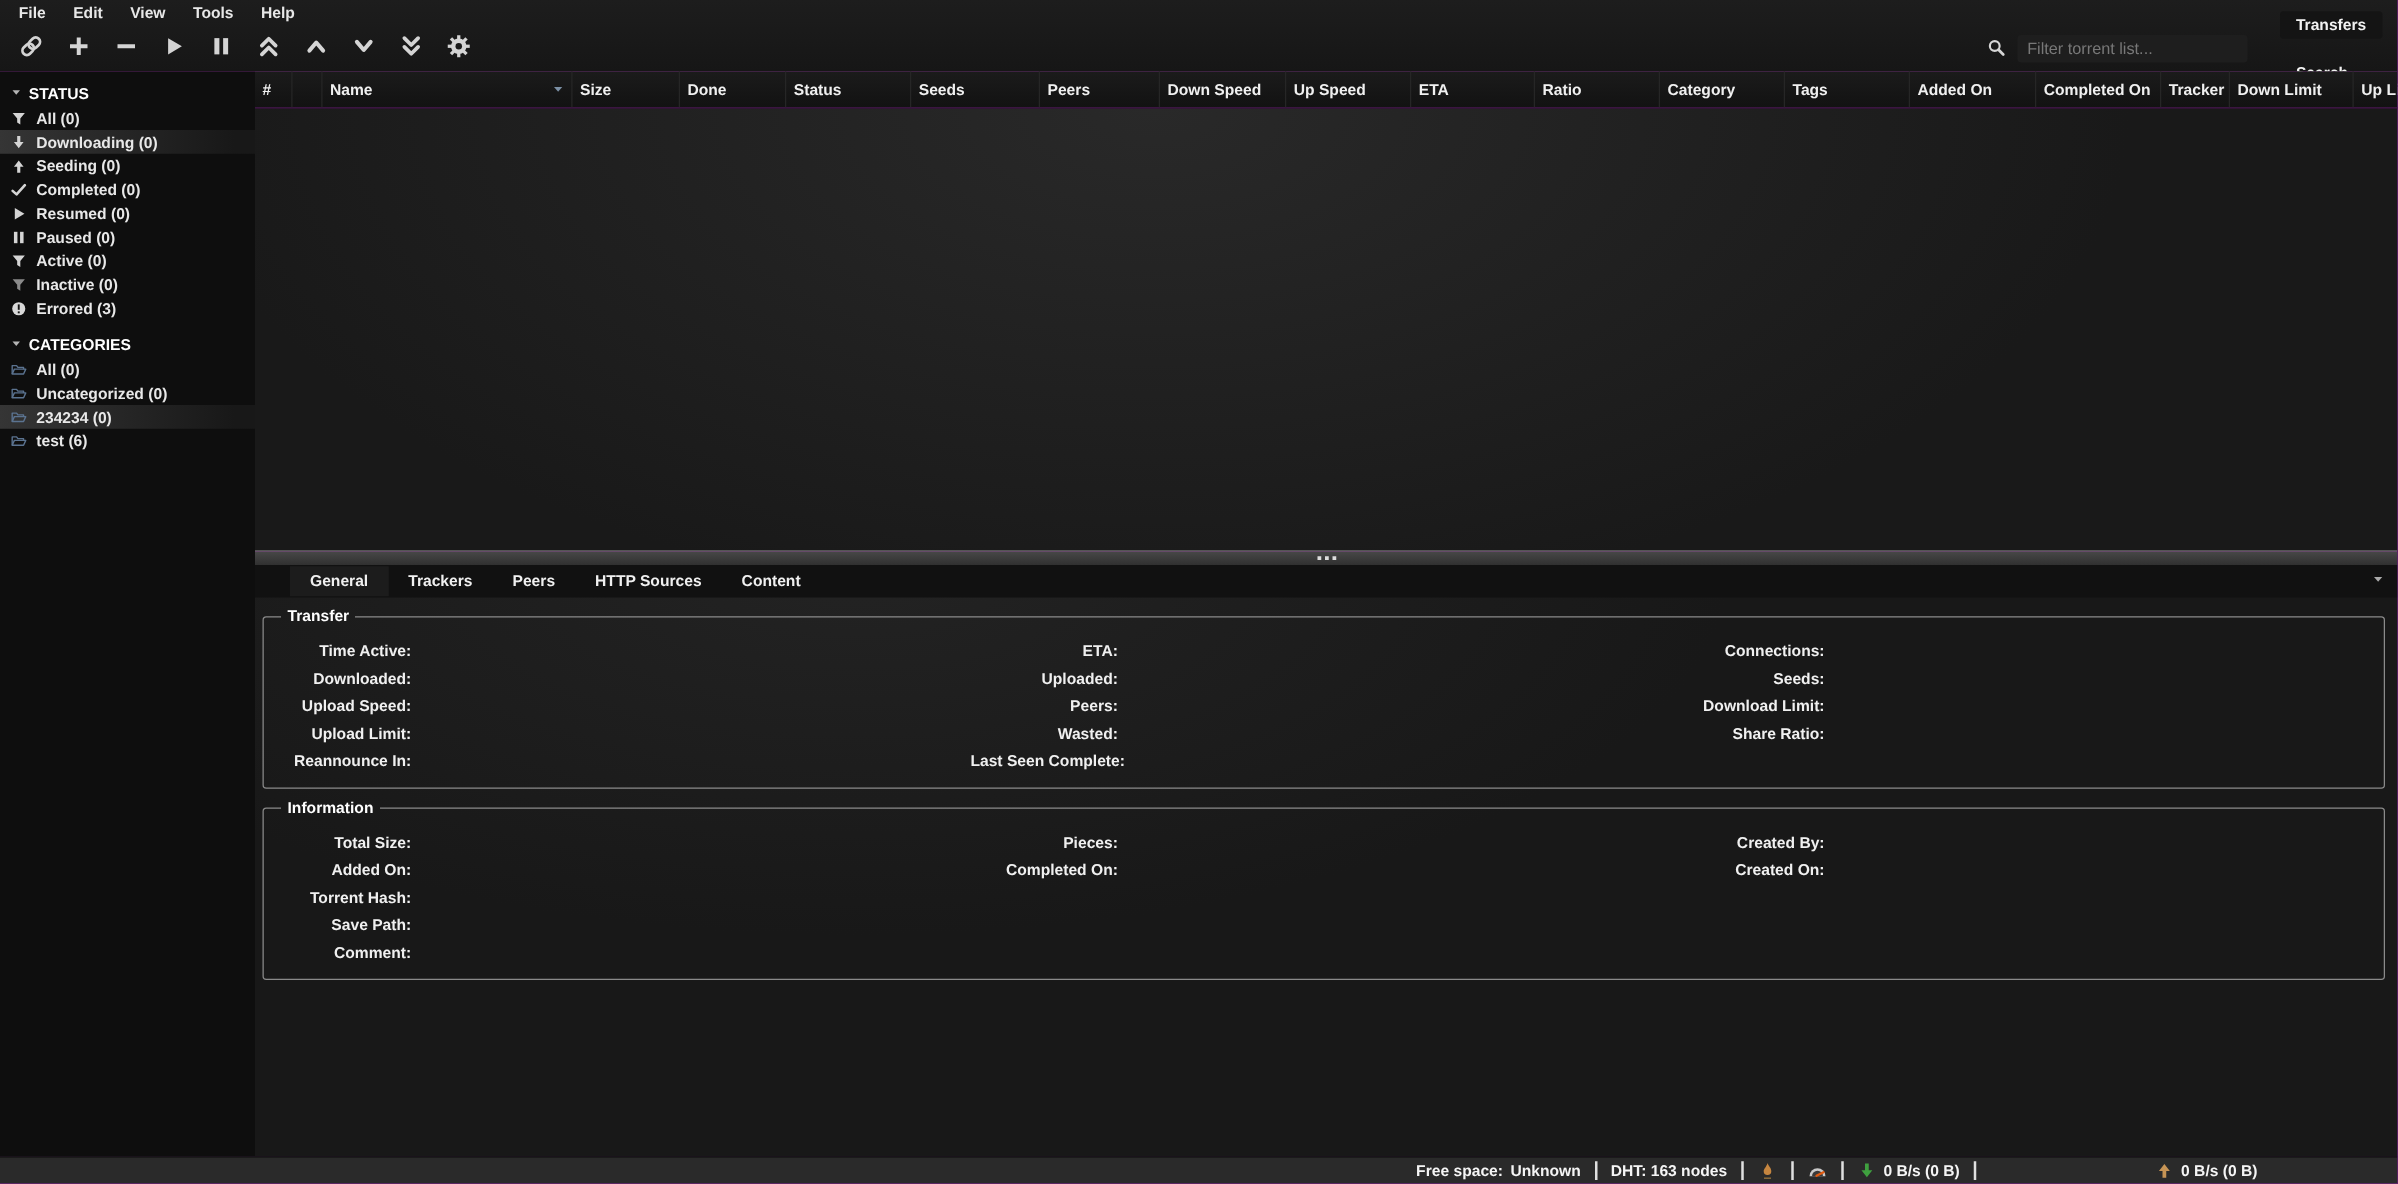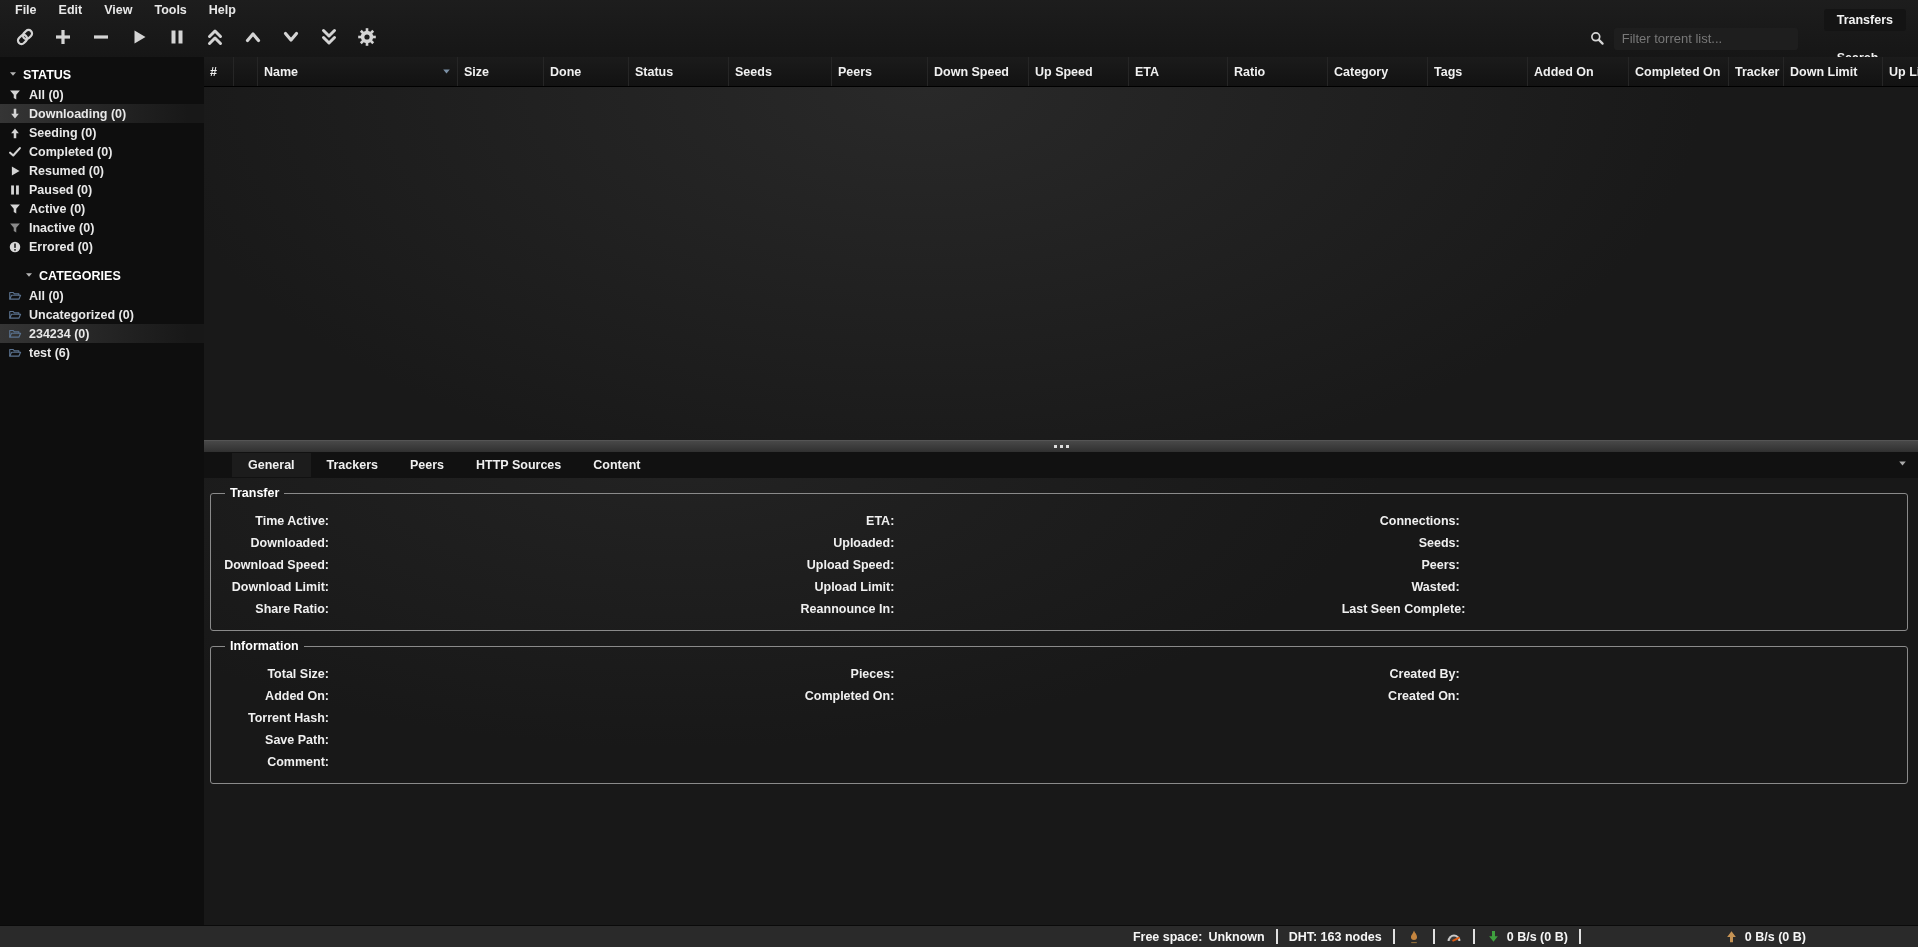--- a/index.html
+++ b/index.html
@@ -18,21 +18,21 @@
   .filter-input{width:168px;height:22px;background:#1e1e1e;border:none;outline:none;border-radius:3px;
       color:#ddd;font:400 13px "Liberation Sans",sans-serif;padding:0 8px;margin-left:8px;}
   .filter-input::placeholder{color:#787878;}
   .view-tabs{display:flex;margin-left:26px;gap:16px;margin-right:2px;flex-direction:column;}
   .view-tab{padding:4px 13px;border-radius:3px;color:#f2f2f2;}
   .view-tab.active{background:#141414;}
   
   .content{flex:1;display:flex;min-height:0;}
   .sidebar{width:204px;flex:0 0 204px;background:#0e0e0e;padding-top:8px;box-sizing:border-box;}
   .side-header{height:20px;display:flex;align-items:center;padding-left:8px;gap:5px;color:#fff;}
-  .side-header.cat{margin-top:10px;margin-left:16px;}
+  .side-header.cat{margin-top:10px;}
   .side-item{height:19px;display:flex;align-items:center;padding-left:7px;gap:6px;}
   .side-item.highlighted{background:linear-gradient(90deg,#353535,#181818 92%);}
   .side-icon{width:16px;height:16px;display:flex;align-items:center;justify-content:center;flex:0 0 16px;}
   .side-label{white-space:nowrap;}
   
   .main{flex:1;display:flex;flex-direction:column;min-width:0;}
   .table-header{height:30px;background:linear-gradient(#1b1b1b,#121212);display:flex;align-items:center;
       border-bottom:1px solid #000;box-sizing:border-box;overflow:hidden;}
   .th{height:100%;display:flex;align-items:center;padding-left:6px;box-sizing:border-box;
       border-right:1px solid #262626;flex:0 0 auto;overflow:hidden;white-space:nowrap;color:#f0f0f0;}
@@ -243,21 +243,21 @@
             <span class="side-label">Inactive (0)</span>
           </div>
           <div class="side-item">
             <span class="side-icon">
               <svg width="14" height="14" viewBox="0 0 20 20" xmlns="http://www.w3.org/2000/svg">
                 <circle cx="10" cy="10" r="7.5" fill="#d8d8d8"></circle>
                 <rect x="8.9" y="5" width="2.2" height="6.2" fill="#151515"></rect>
                 <rect x="8.9" y="13" width="2.2" height="2.2" fill="#151515"></rect>
               </svg>
             </span>
-            <span class="side-label">Errored (0)</span>
+            <span class="side-label">Errored (3)</span>
           </div>
         </div>
       <div id="categoriesGroup">
           <div class="side-header cat">
             <span class="side-caret"><svg width="10" height="10" viewBox="0 0 20 20" xmlns="http://www.w3.org/2000/svg">
                 <path d="M4 6.5 L10 13.5 L16 6.5 Z" fill="#b5b5b5"></path>
               </svg></span>
             <span class="side-header-label">CATEGORIES</span>
           </div>
           <div class="side-item">
@@ -416,24 +416,20 @@
               </div>
               <div class="fs-cell">
                 <span class="fs-label">Uploaded:</span>
                 <span class="fs-value"></span>
               </div>
               <div class="fs-cell">
                 <span class="fs-label">Seeds:</span>
                 <span class="fs-value"></span>
               </div>
               <div class="fs-cell">
-                <span class="fs-label">Download Speed:</span>
-                <span class="fs-value"></span>
-              </div>
-              <div class="fs-cell">
                 <span class="fs-label">Upload Speed:</span>
                 <span class="fs-value"></span>
               </div>
               <div class="fs-cell">
                 <span class="fs-label">Peers:</span>
                 <span class="fs-value"></span>
               </div>
               <div class="fs-cell">
                 <span class="fs-label">Download Limit:</span>
                 <span class="fs-value"></span>

